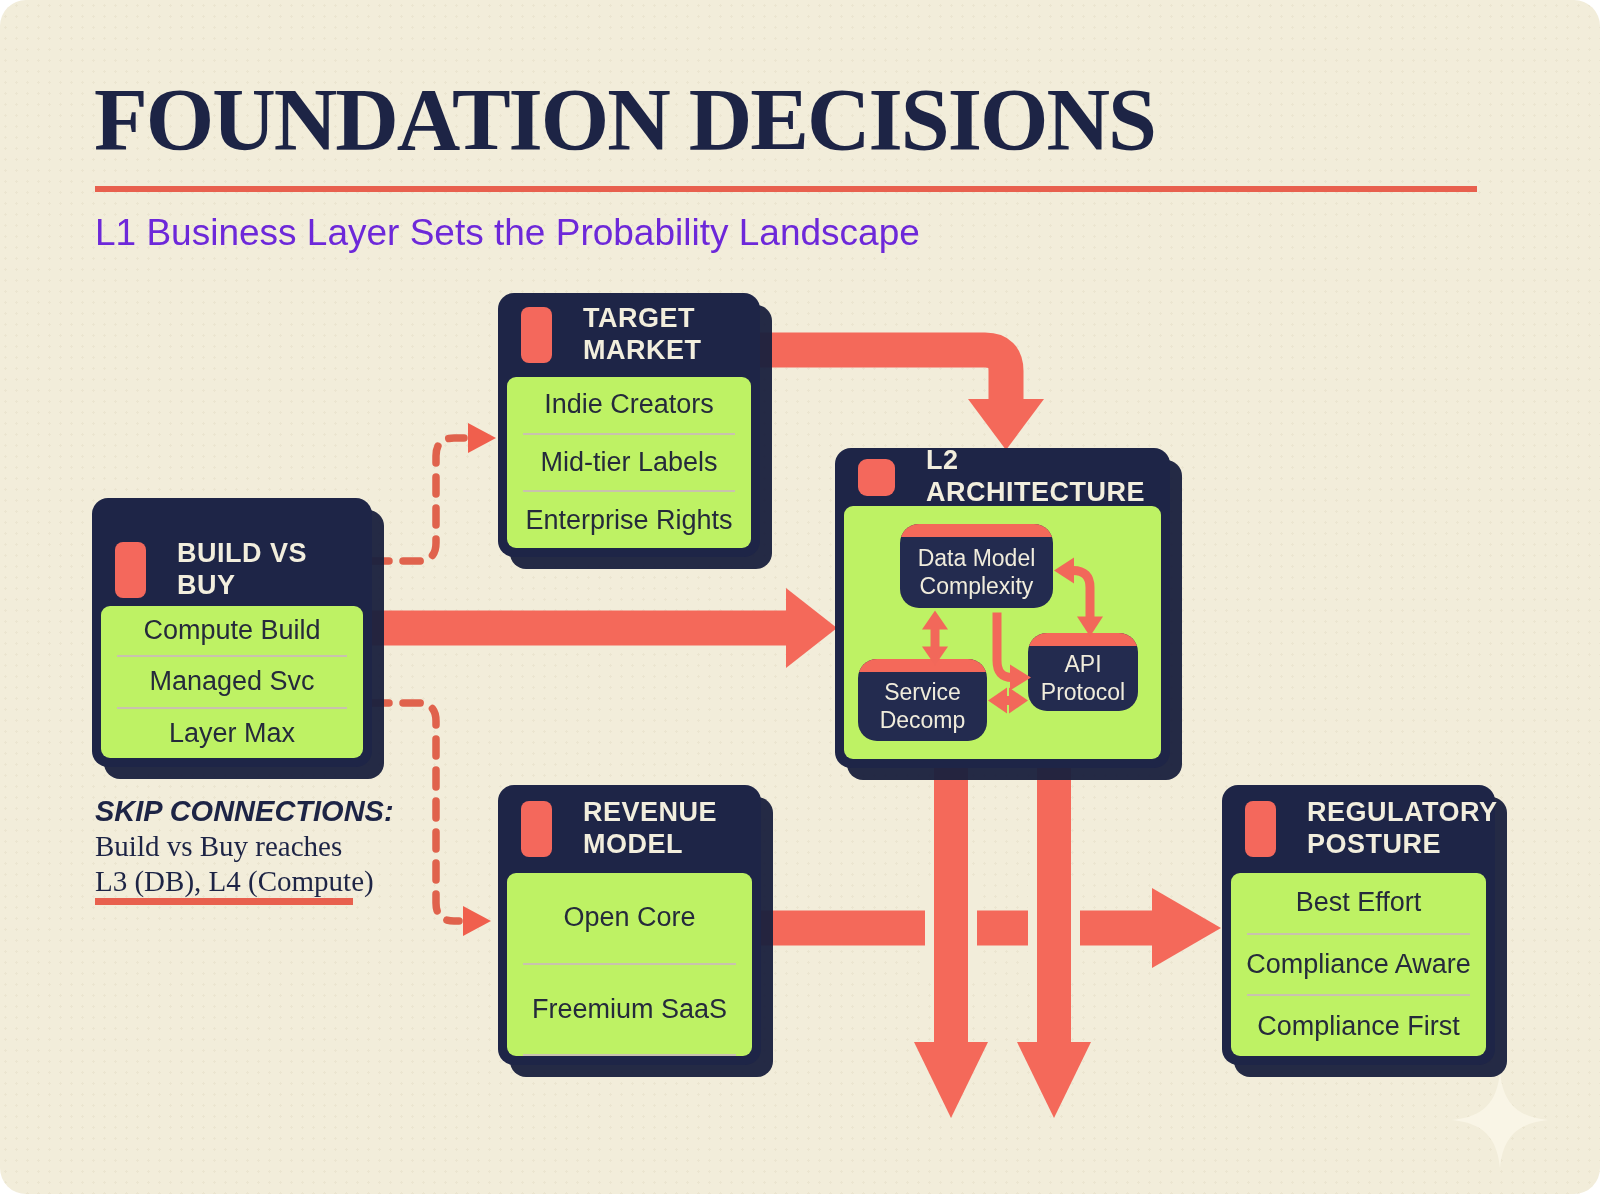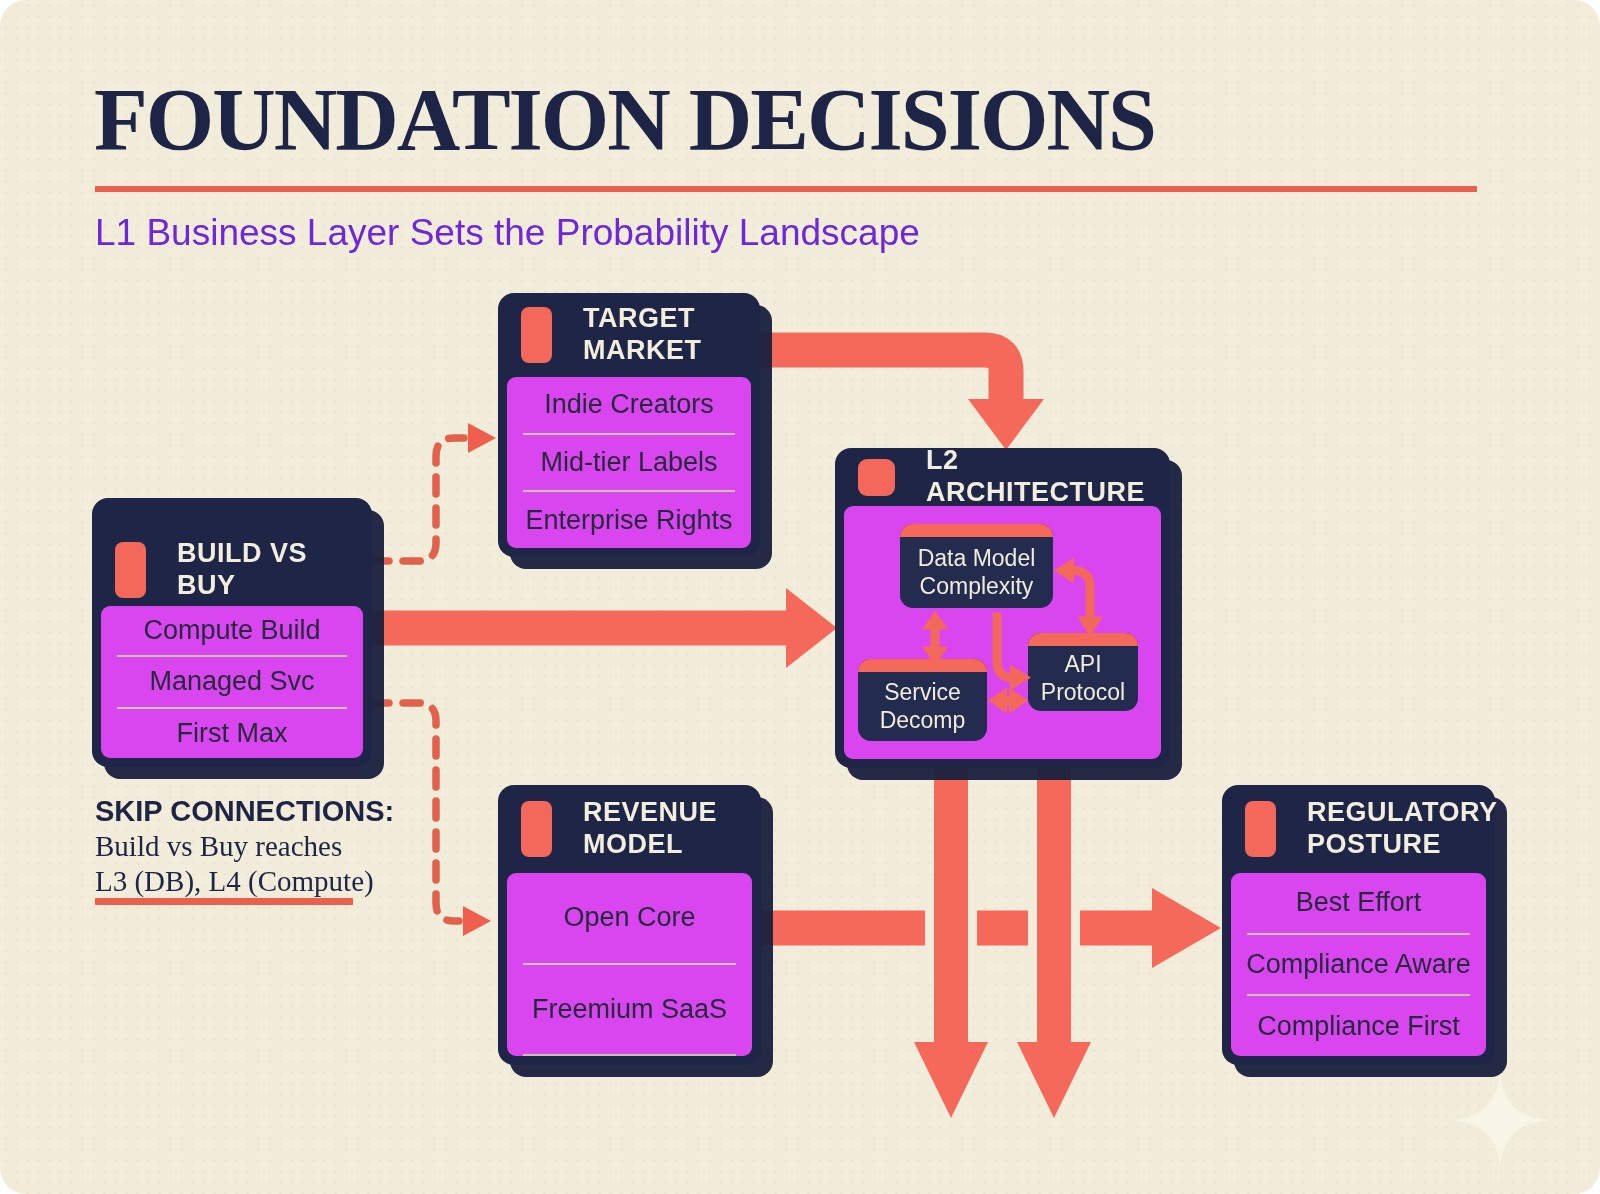--- a/index.html
+++ b/index.html
@@ -30,41 +30,41 @@
     padding:0 9px 9px 9px;
   }
   .dbox-head{display:flex;align-items:center;gap:31px;padding:0 14px;flex:0 0 auto;}
   .chip{background:#f4685c;border-radius:8px;flex:0 0 auto;}
   .chip.tall{width:31px;height:56px;}
   .chip.square{width:37px;height:37px;border-radius:9px;}
   .dbox-title{
     color:#f2eedd;font-weight:700;font-size:27px;line-height:1.18;letter-spacing:.5px;
   }
   .dbox-body{
-    flex:1 1 auto;background:#d946ef;border-radius:9px;
+    flex:1 1 auto;background:#bef264;border-radius:9px;
     display:flex;flex-direction:column;justify-content:space-evenly;
     overflow:hidden;position:relative;
   }
   .item{
     flex:1 1 0;display:flex;align-items:center;justify-content:center;
     font-size:27px;color:#252a3b;text-align:center;
   }
   .sep{flex:0 0 2px;background:#c9c2ae;margin:0 16px;}
   
   .l2-body{padding:0;}
   .inode{
-    position:absolute;background:#232b4f;border-radius:13px;overflow:hidden;
+    position:absolute;background:#232b4f;border-radius:19px;overflow:hidden;
     display:flex;align-items:center;justify-content:flex-start;text-align:center;
     color:#f0ecdc;font-size:23px;line-height:1.22;padding-top:12px;box-sizing:border-box;
   }
   .inode::before{content:"";position:absolute;left:0;top:0;right:0;height:13px;background:#f4695a;}
   svg.l2-arrows{position:absolute;left:0;top:0;width:100%;height:100%;pointer-events:none;}
   
   .note{position:absolute;left:95px;top:796px;z-index:2;color:#1d2445;font-size:29px;line-height:1.1;}
-  .note-heading{font-weight:700;margin-bottom:2px;}
+  .note-heading{font-weight:700;margin-bottom:2px;font-style:italic;}
   .note-line{margin-top:3px;font-family:Liberation Serif, serif;}
   .note-rule{position:absolute;left:95px;top:898px;width:258px;height:7px;background:#e8604e;z-index:2;}
   .sparkle{position:absolute;left:1452px;top:1072px;z-index:0;}
 </style>
 </head>
 <body>
 
 <div class="canvas">
 
   <h1 class="page-title">FOUNDATION DECISIONS</h1>
@@ -114,21 +114,21 @@
   <div class="dbox" style="left:92px;top:498px;width:280px;height:269px;">
     <div class="dbox-head" style="height:72px;margin-top:36px;">
       <span class="chip tall"></span>
       <span class="dbox-title">BUILD VS BUY</span>
     </div>
     <div class="dbox-body">
       <div class="item">Compute Build</div>
       <div class="sep"></div>
       <div class="item">Managed Svc</div>
       <div class="sep"></div>
-      <div class="item">First Max</div>
+      <div class="item">Layer Max</div>
     </div>
   </div>
 
   <div class="dbox" style="left:498px;top:293px;width:262px;height:264px;">
     <div class="dbox-head" style="height:84px;">
       <span class="chip tall"></span>
       <span class="dbox-title" style="max-width:150px;">TARGET MARKET</span>
     </div>
     <div class="dbox-body">
       <div class="item">Indie Creators</div>

